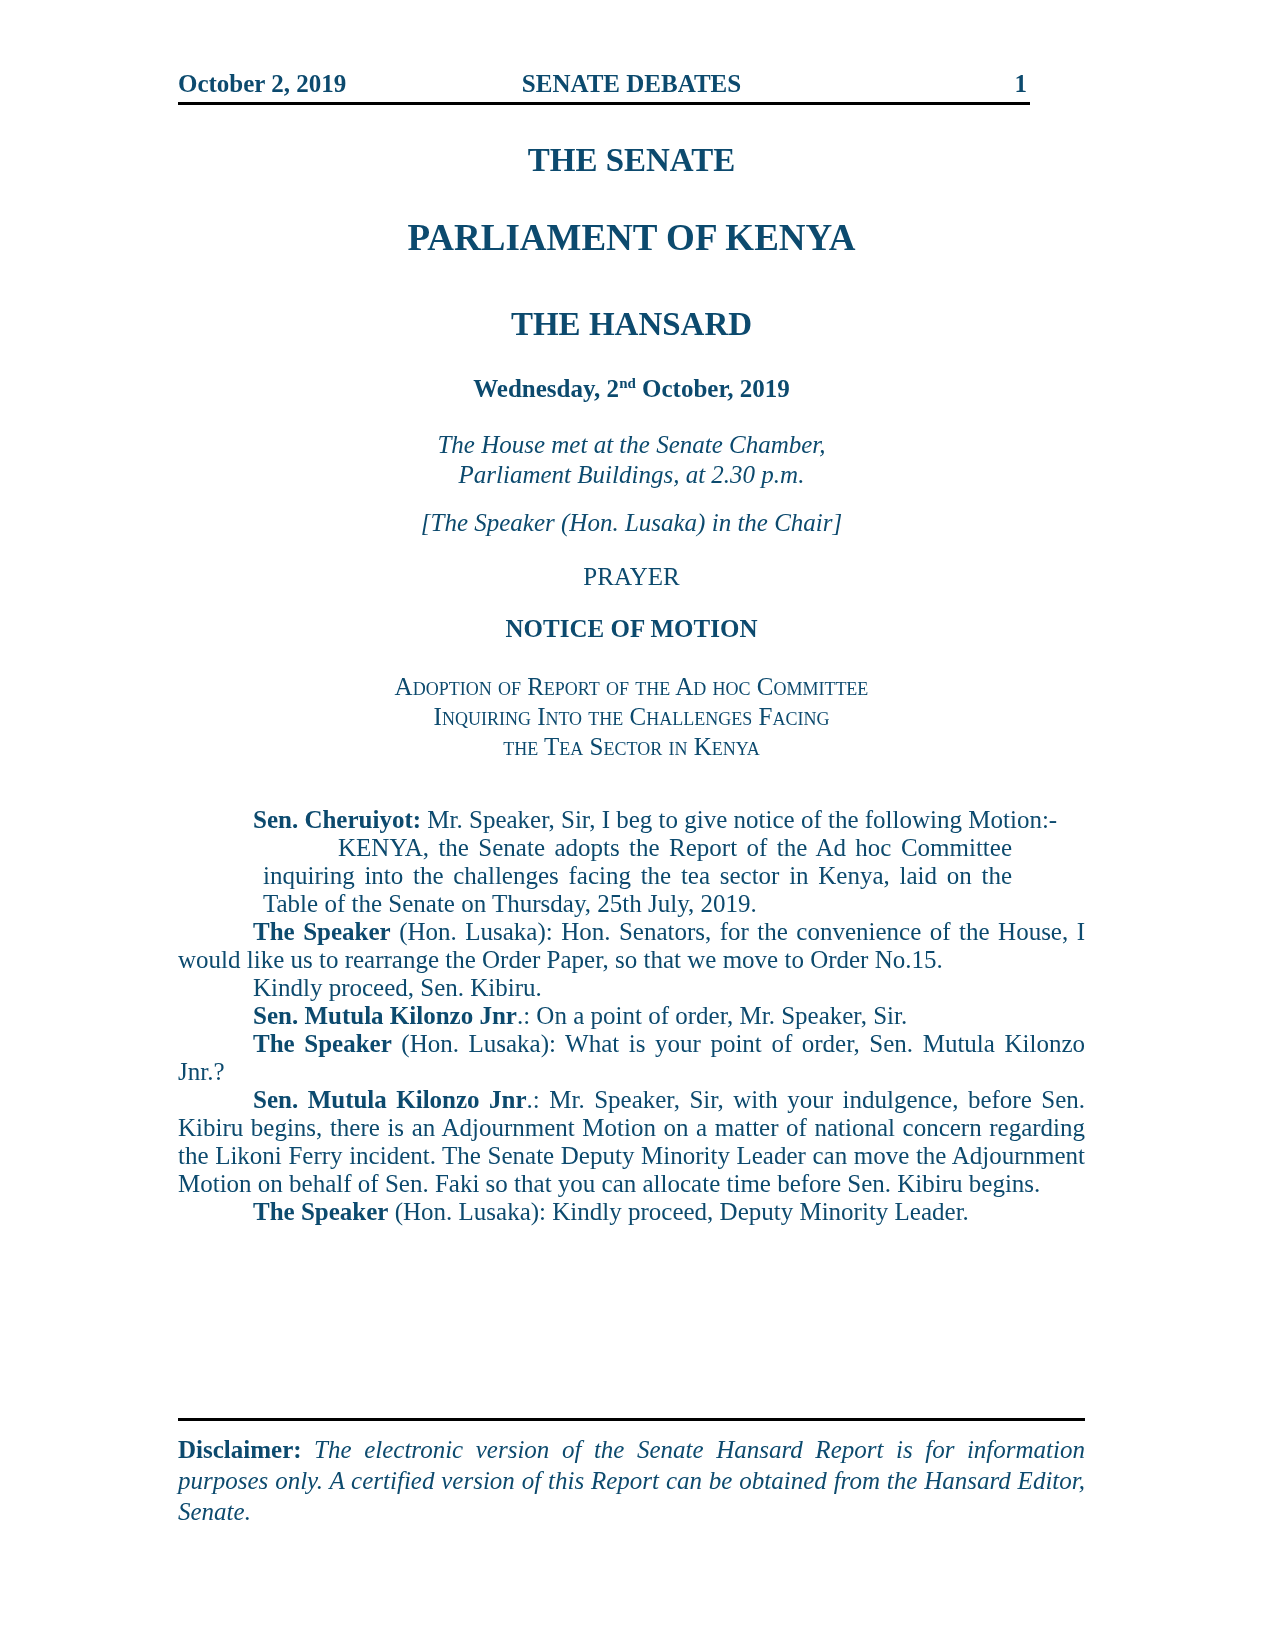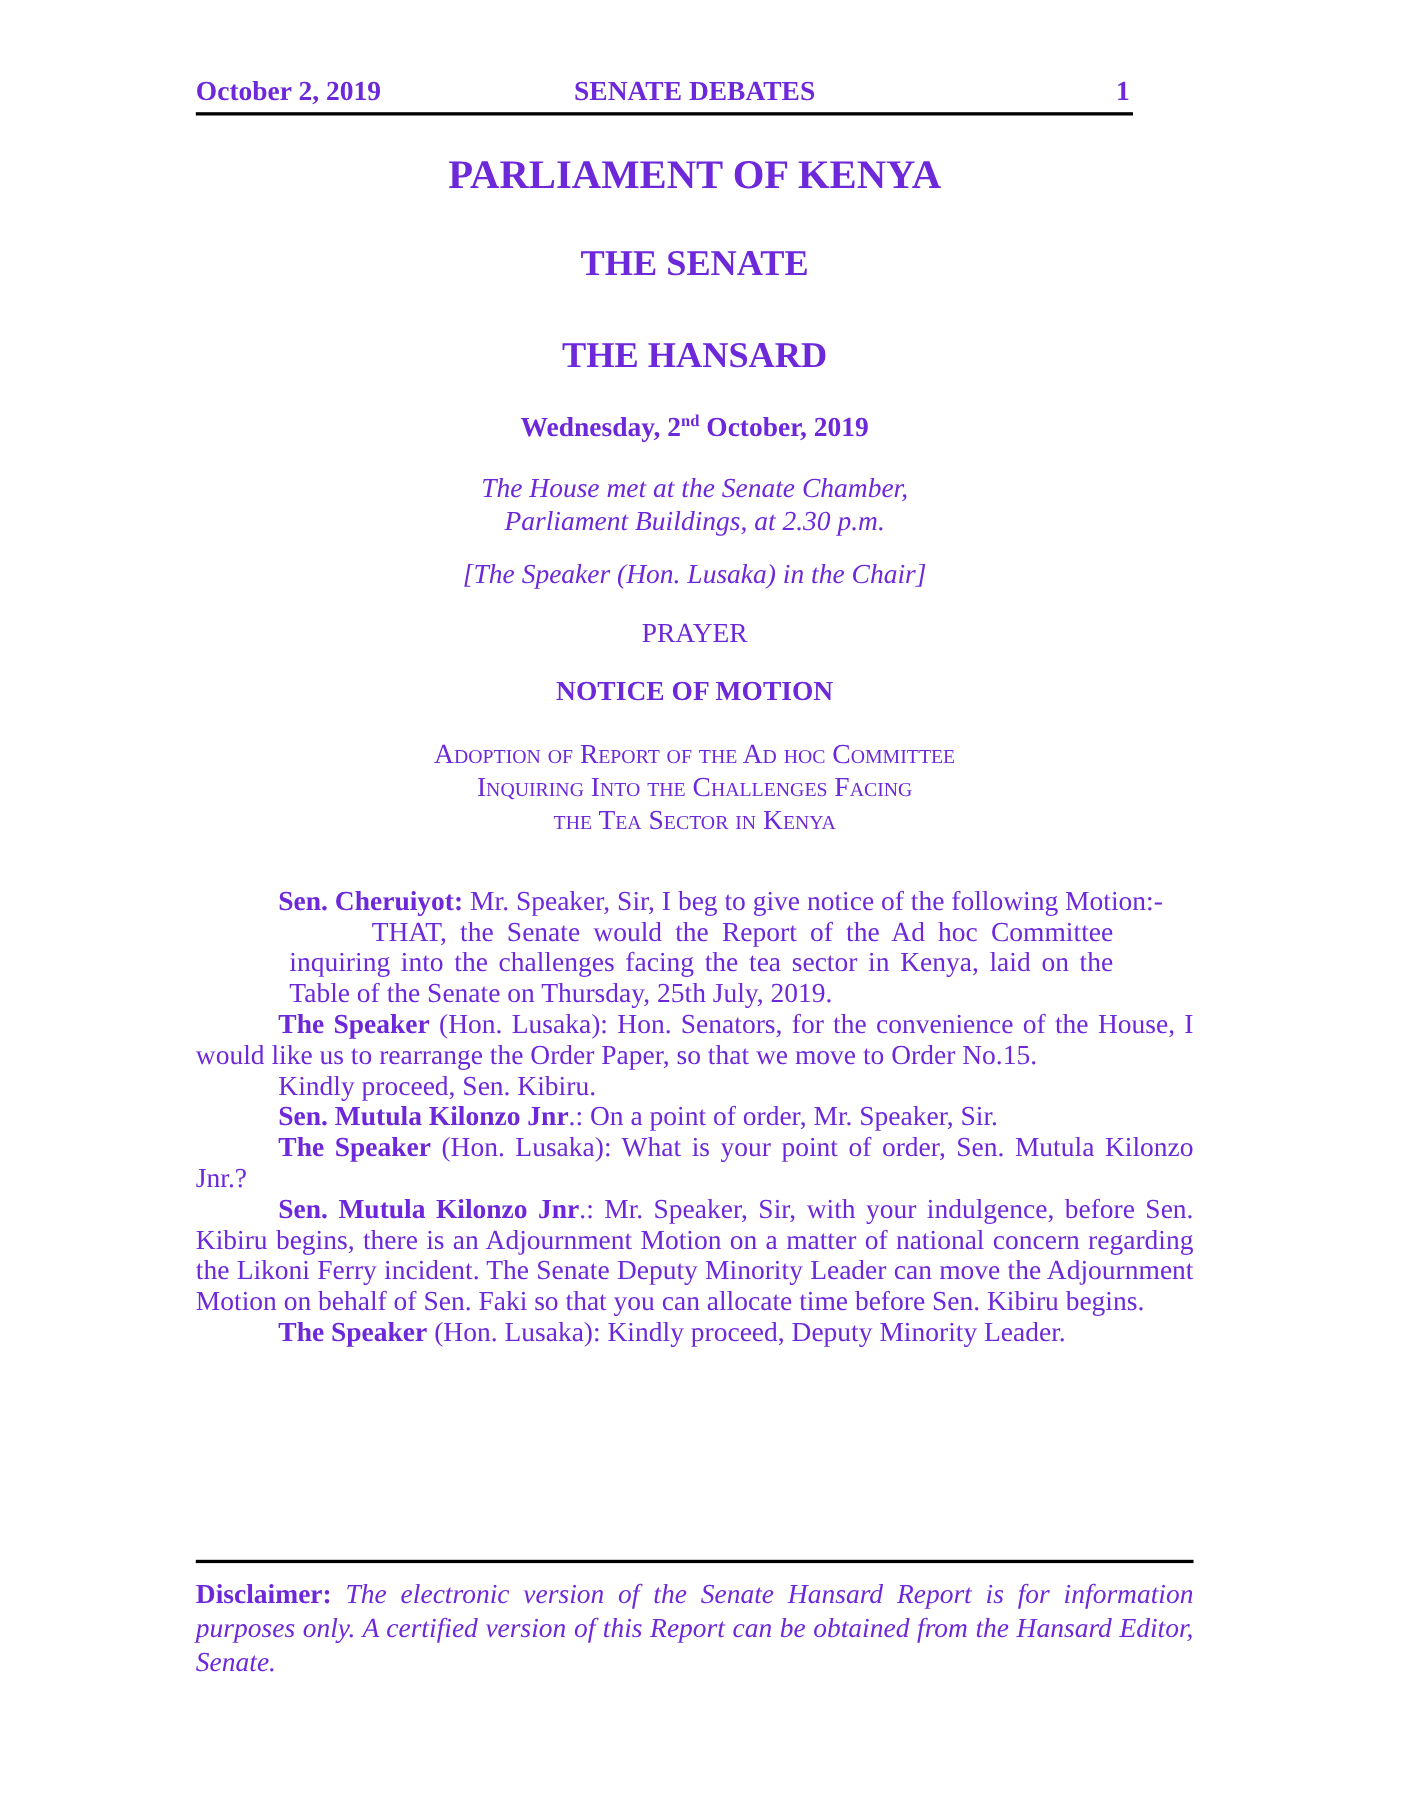--- a/index.html
+++ b/index.html
@@ -1,21 +1,21 @@
 <!DOCTYPE html>
 <html><head>
 <meta charset="utf-8">
 <style>
   html, body { margin: 0; padding: 0; background: #ffffff; }
   .page {
     position: relative;
     width: 1211px;
     height: 1650px;
     background: #ffffff;
-    color: #6d28d9;
+    color: #0c4a6e;
     font-family: "Liberation Serif", "DejaVu Serif", serif;
     font-size: 25px;
     line-height: 28px;
     overflow: hidden;
   }
   .content {
     position: absolute;
     left: 178px;
     width: 907px; 
     top: 0;
@@ -92,43 +92,43 @@
 <div class="page">
   <div class="content">
 
     <div class="running-header">
       <span class="hdr-date">October 2, 2019</span>
       <span class="hdr-title">SENATE DEBATES</span>
       <span class="hdr-page">1</span>
       <span class="hdr-rule"></span>
     </div>
 
+    <div class="centered m-senate">THE SENATE</div>
     <div class="centered m-parliament">PARLIAMENT OF KENYA</div>
-    <div class="centered m-senate">THE SENATE</div>
     <div class="centered m-hansard">THE HANSARD</div>
     <div class="centered m-date"><span>Wednesday, 2</span><span class="seg-sup">nd</span><span> October, 2019</span></div>
 
     <div class="centered m-venue">
       <div>The House met at the Senate Chamber,</div>
       <div>Parliament Buildings, at 2.30 p.m.</div>
     </div>
 
     <div class="centered m-chair">[The Speaker (Hon. Lusaka) in the Chair]</div>
     <div class="centered m-prayer">PRAYER</div>
     <div class="centered m-notice">NOTICE OF MOTION</div>
 
     <div class="centered m-subtitle">
       <div><span>Adoption of Report of the </span><span class="seg-i">Ad hoc</span><span> Committee</span></div>
       <div><span>Inquiring Into the Challenges Facing</span></div>
       <div><span>the Tea Sector in Kenya</span></div>
     </div>
 
     <div class="body-block">
         <p class="para-speech"><span class="seg-b">Sen. Cheruiyot:</span><span> Mr. Speaker, Sir, I beg to give notice of the following Motion:-</span></p>
-        <p class="para-motion"><span>THAT, the Senate would the Report of the </span><span class="seg-i">Ad hoc</span><span> Committee inquiring into the challenges facing the tea sector in Kenya, laid on the Table of the Senate on Thursday, 25th July, 2019.</span></p>
+        <p class="para-motion"><span>KENYA, the Senate adopts the Report of the </span><span class="seg-i">Ad hoc</span><span> Committee inquiring into the challenges facing the tea sector in Kenya, laid on the Table of the Senate on Thursday, 25th July, 2019.</span></p>
         <p class="para-speech"><span class="seg-b">The Speaker</span><span> (Hon. Lusaka): Hon. Senators, for the convenience of the House, I would like us to rearrange the Order Paper, so that we move to Order No.15.</span></p>
         <p class="para-speech"><span>Kindly proceed, Sen. Kibiru.</span></p>
         <p class="para-speech"><span class="seg-b">Sen. Mutula Kilonzo Jnr</span><span>.: On a point of order, Mr. Speaker, Sir.</span></p>
         <p class="para-speech"><span class="seg-b">The Speaker</span><span> (Hon. Lusaka): What is your point of order, Sen. Mutula Kilonzo Jnr.?</span></p>
         <p class="para-speech"><span class="seg-b">Sen. Mutula Kilonzo Jnr</span><span>.: Mr. Speaker, Sir, with your indulgence, before Sen. Kibiru begins, there is an Adjournment Motion on a matter of national concern regarding the Likoni Ferry incident. The Senate Deputy Minority Leader can move the Adjournment Motion on behalf of Sen. Faki so that you can allocate time before Sen. Kibiru begins.</span></p>
         <p class="para-speech"><span class="seg-b">The Speaker</span><span> (Hon. Lusaka): Kindly proceed, Deputy Minority Leader.</span></p>
       </div>
 
   </div>
 

